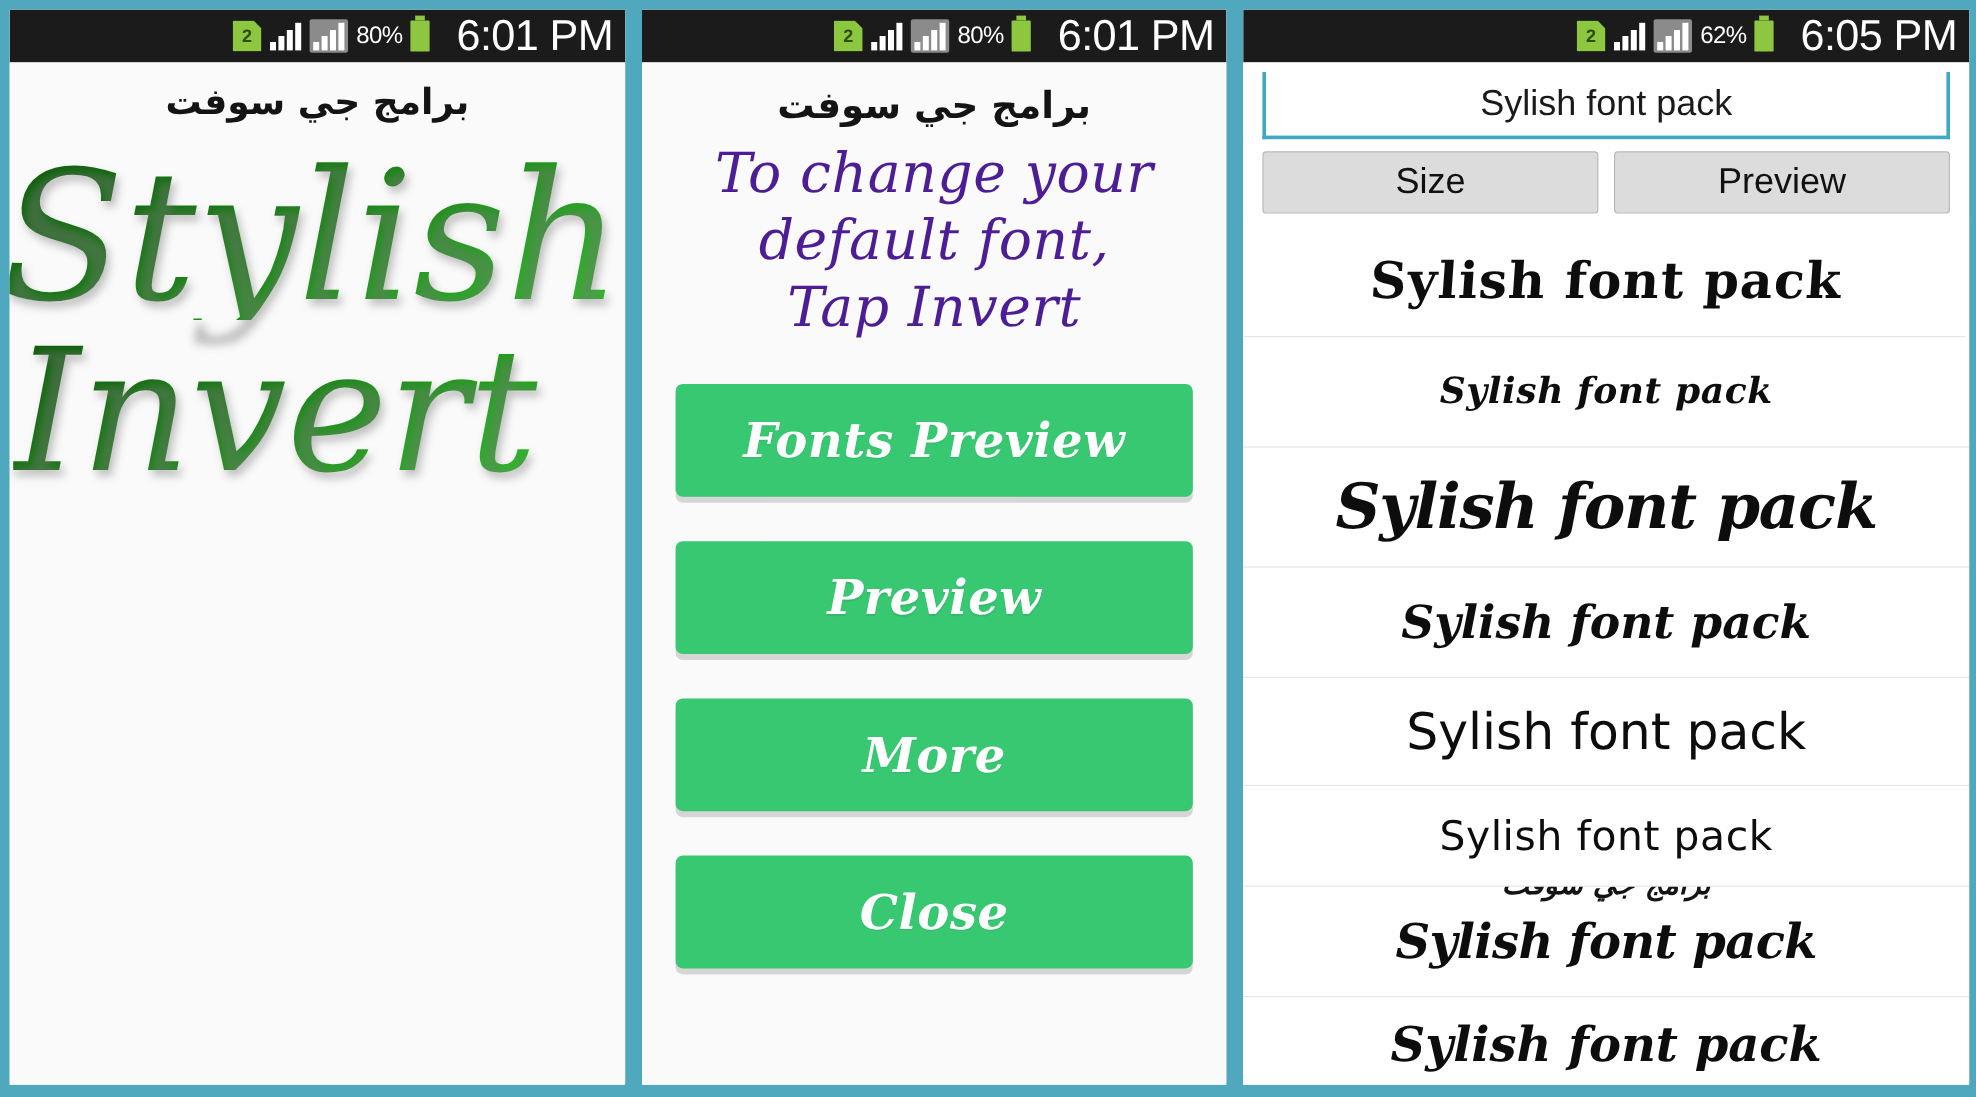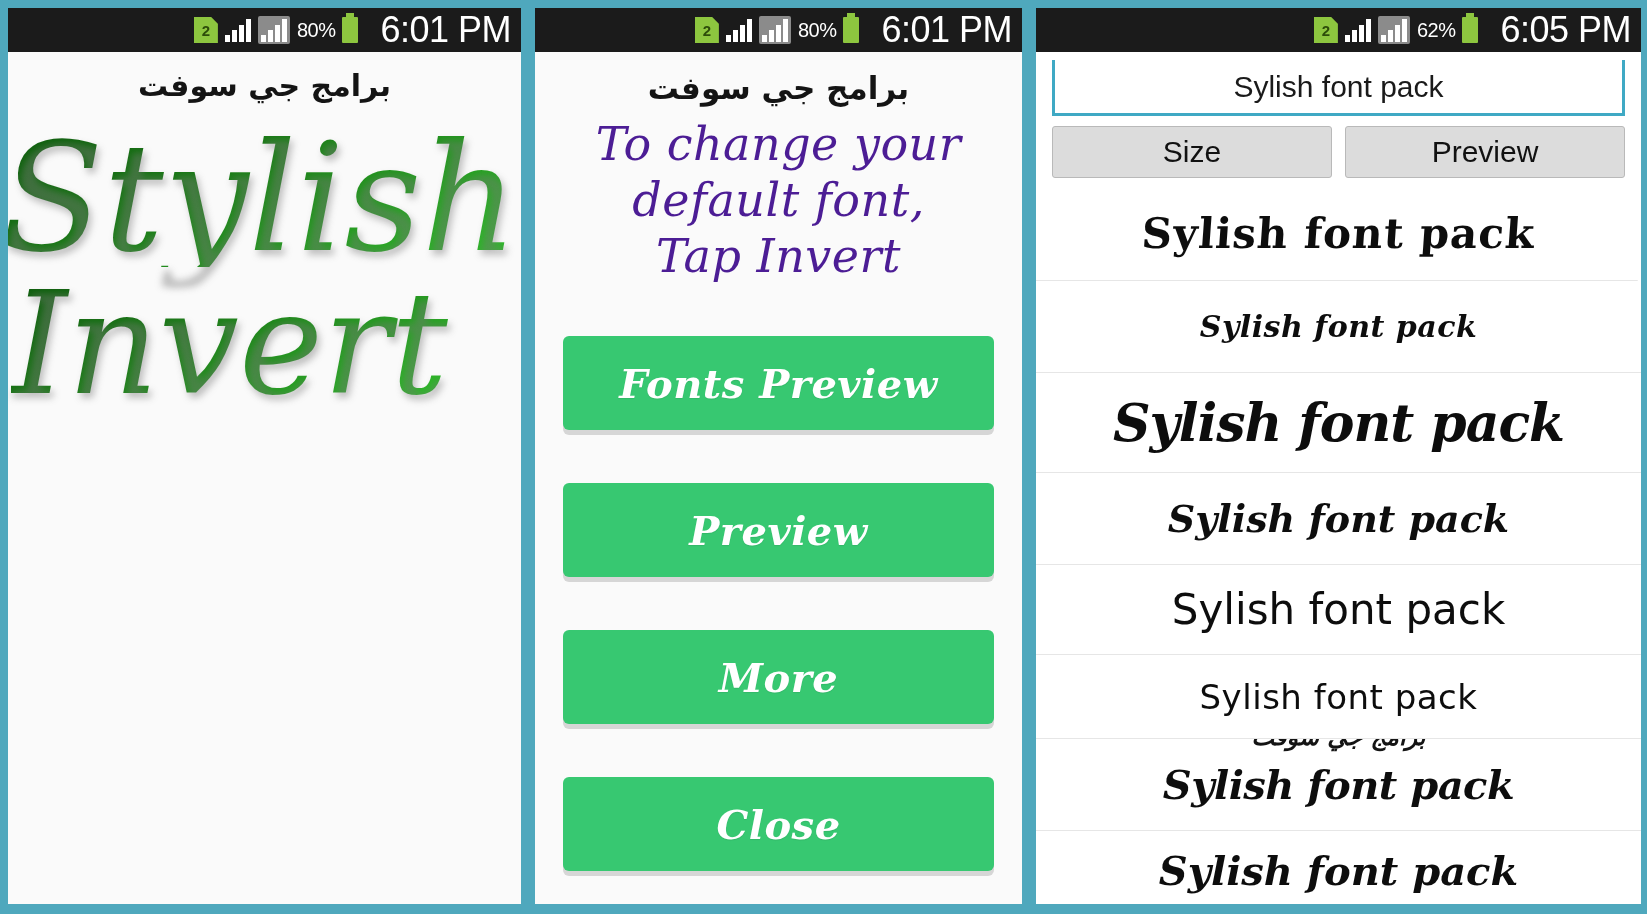--- a/index.html
+++ b/index.html
@@ -174,21 +174,20 @@
     border-radius:6px;
     box-shadow:0 5px 0 rgba(0,0,0,0.14);
     color:#ffffff;
     font-family:"DejaVu Serif", serif;
     font-style:italic;
     font-weight:bold;
     font-size:40px;
     letter-spacing:0.5px;
     cursor:pointer;
     text-shadow:0 1px 1px rgba(0,0,0,0.08);
-    margin-top:16px;
   }
 
   
   .p3-body {
     height:852px;
     background:#FFFFFF;
     display:flex;
     flex-direction:column;
   }
   .search-wrap { padding:8px 16px 0 16px; }

